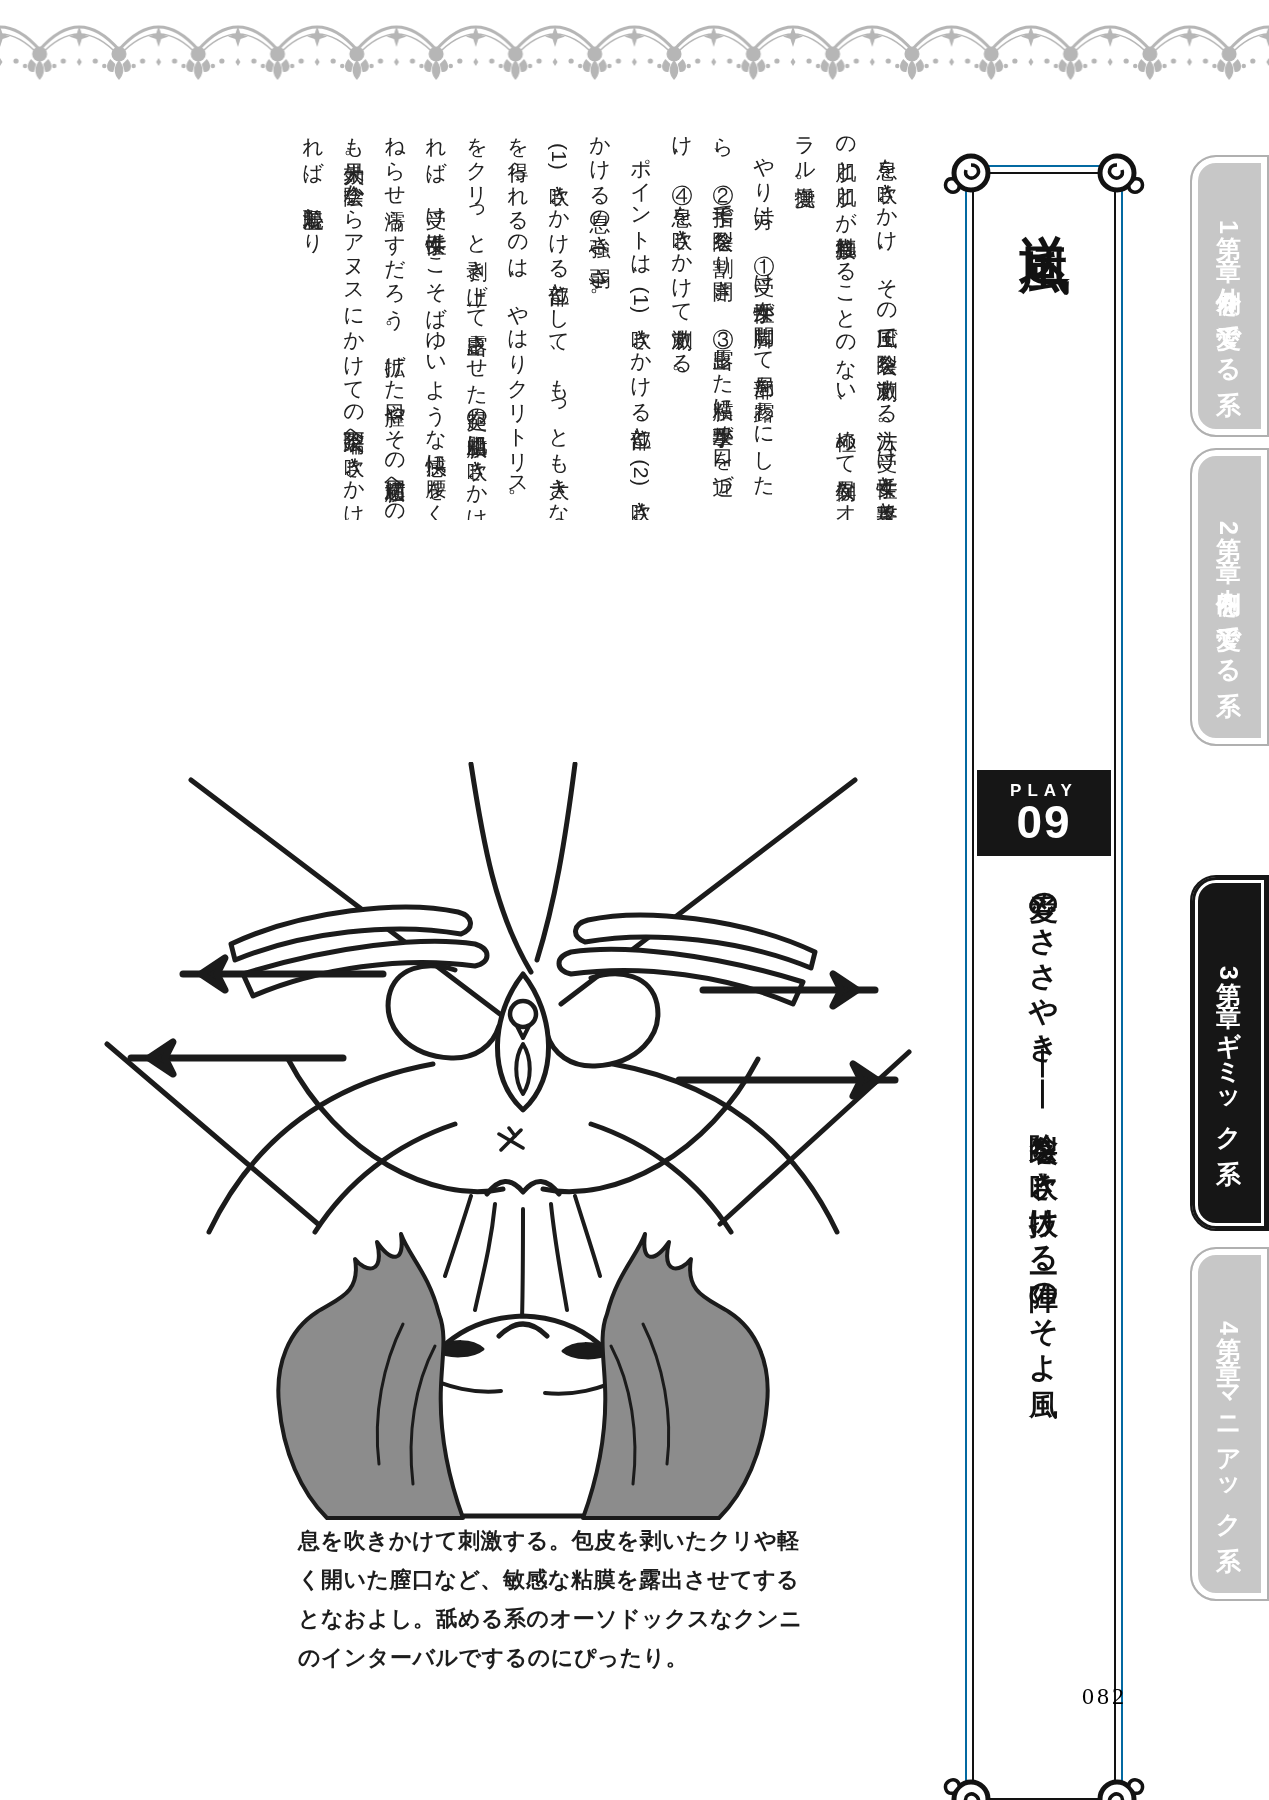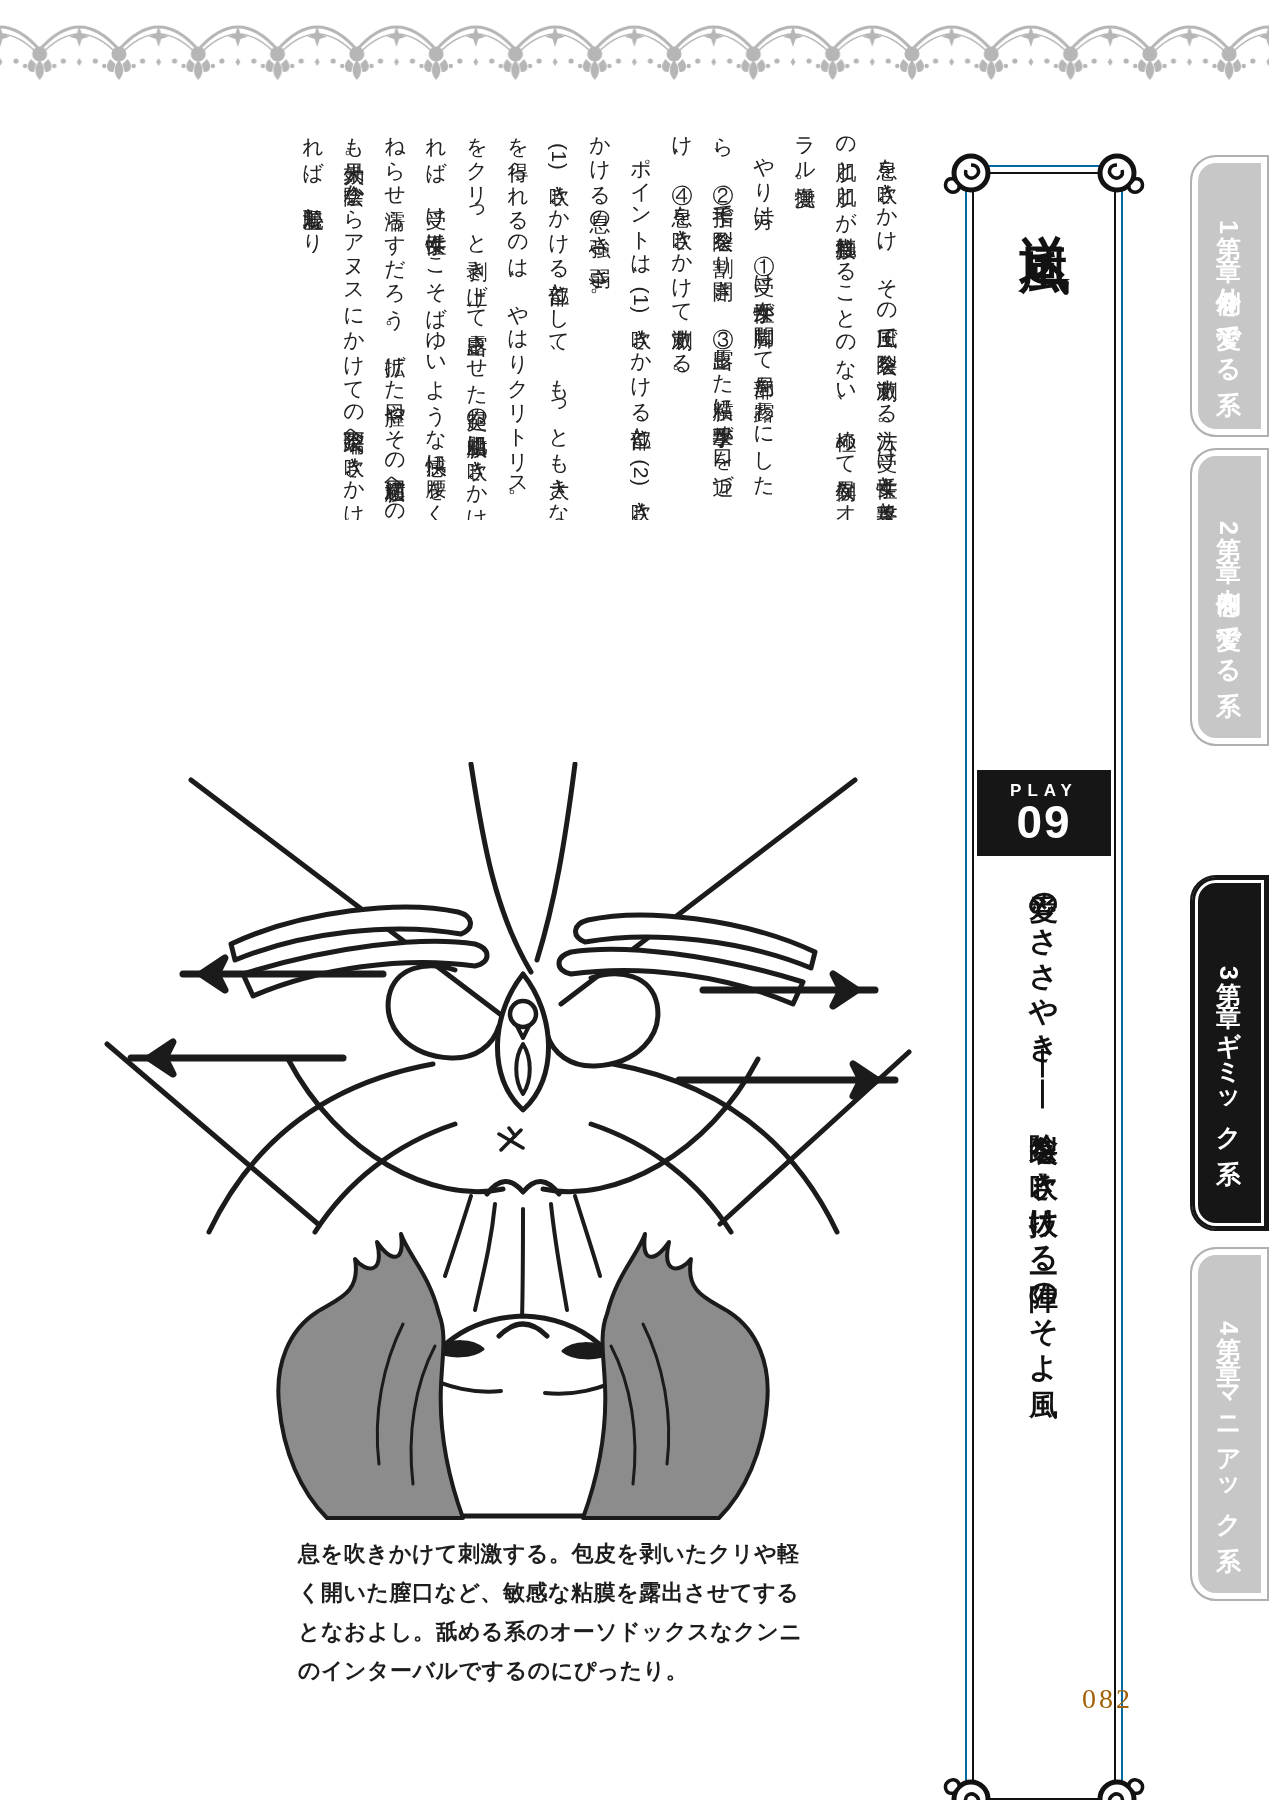--- a/index.html
+++ b/index.html
@@ -74,27 +74,27 @@
   .tab2{ top:448px; height:298px; }
   .tab3{ top:875px; height:356px; }
   .tab4{ top:1247px; height:354px; }
 
   
   .illo{ position:absolute; left:103px; top:762px; width:812px; height:758px; }
 
   
   .caption{
     position:absolute; left:298px; top:1521px; width:514px;
-    font-size:22px; line-height:39px; font-weight:600; color:#1d1d1d; letter-spacing:.5px;margin-top:13px;
+    font-size:22px; line-height:39px; font-weight:600; color:#1d1d1d; letter-spacing:.5px;
   }
 
   
   .page-num{
     position:absolute; left:1082px; top:1683px;
-    font-family:"Liberation Serif", serif; font-size:28px; letter-spacing:3px; color:#a16207;
+    font-family:"Liberation Serif", serif; font-size:24px; letter-spacing:3px; color:#000000;
   }
 </style>
 </head>
 <body>
 
 <div class="page">
 
   <svg class="lace" viewBox="0 0 1269 66" preserveAspectRatio="none">
     <defs>
       <pattern id="lace" width="79.3" height="66" patternUnits="userSpaceOnUse">

